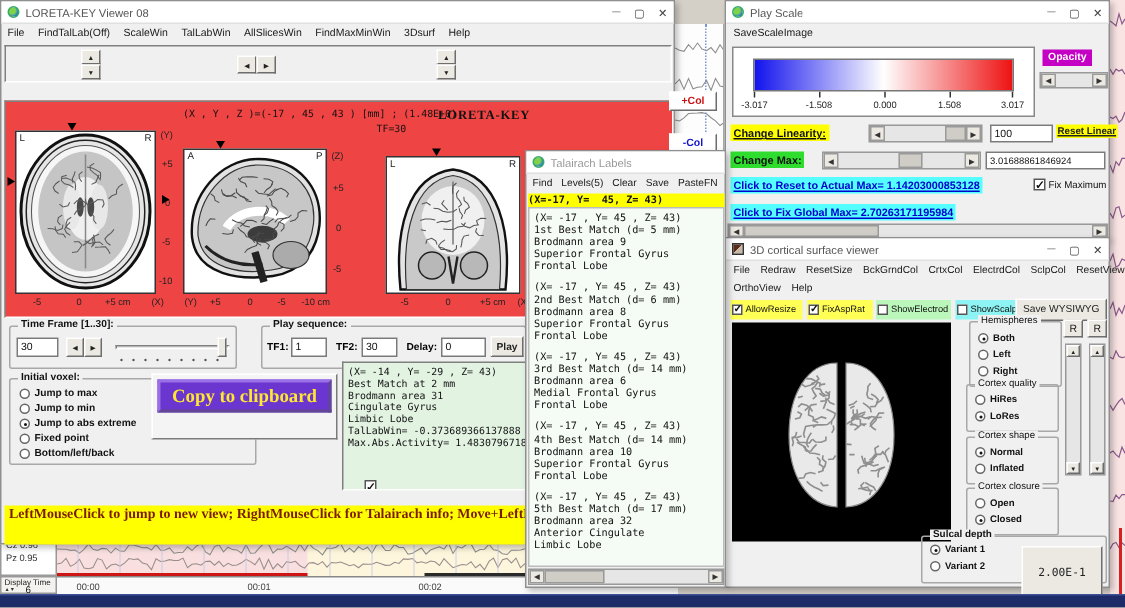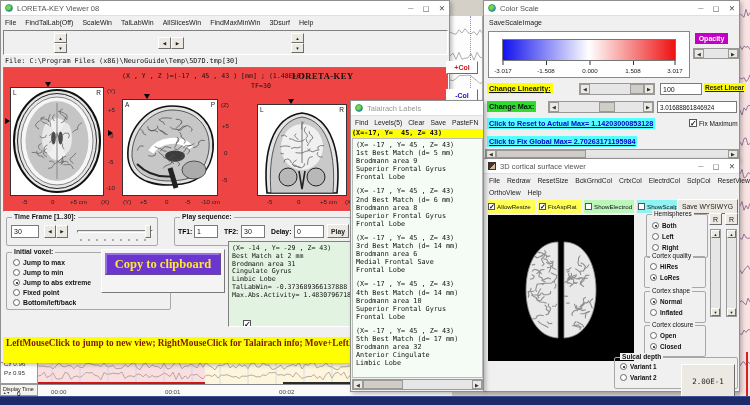--- a/index.html
+++ b/index.html
@@ -168,21 +168,20 @@
       <div class="abs" style="left:287px;top:2px;width:13px;height:20px;">
         <div class="btn3d" style="width:13px;height:10px;font-size:4.5px;">
             <span>▲</span>
           </div>
         <div class="btn3d" style="width:13px;height:10px;font-size:4.5px;">
             <span>▼</span>
           </div>
       </div>
     </div>
 
-    <div class="abs mono" style="left:4px;top:56px;font-size:6.8px;color:#111;white-space:nowrap;">File: C:\Program Files (x86)\NeuroGuide\Temp\5D7D.tmp[30]</div>
 
     <div class="abs sunken-w" style="left:2px;top:66px;width:446px;height:145px;overflow:hidden;">
 
       <div class="abs mono" style="left:118px;top:4px;font-size:6.6px;color:#111;white-space:nowrap;">(X , Y , Z )=(-17 , 45 , 43 ) [mm] ; (1.48E+0)</div>
       <div class="abs mono" style="left:247px;top:14px;font-size:6.6px;color:#111;">TF=30</div>
       <div class="abs serif" style="left:288px;top:3px;font-size:8.5px;font-weight:bold;letter-spacing:.5px;color:#111;">LORETA-KEY</div>
 
       <div class="frame" style="left:6px;top:19px;width:94px;height:109px;">
         <svg id="axialSvg" width="92" height="107" viewBox="0 0 92 107">
             <ellipse cx="46" cy="53" rx="43" ry="51" fill="#e6e6e6" stroke="#111" stroke-width="2"></ellipse>
@@ -438,21 +437,21 @@
   <div class="abs btn3d" style="left:446px;top:61px;width:32px;height:13px;z-index:3;font-size:7px;font-weight:bold;color:#cc1111;background:#fff;">
     <span>+Col</span>
   </div>
   <div class="abs btn3d" style="left:446px;top:89px;width:32px;height:12px;z-index:3;font-size:7px;font-weight:bold;color:#1111cc;background:#fff;">
     <span>-Col</span>
   </div>
 
   <div class="win" style="left:483px;top:0;width:257px;height:160px;z-index:5;">
     <div class="titlebar">
       <span class="app-icon"></span>
-      <span class="title">Color Scale</span>
+      <span class="title">Play Scale</span>
       <span class="winbtns">
         <span style="font-size:5.5px;">—</span>
         <span>▢</span>
         <span>✕</span>
       </span>
     </div>
     <div class="menubar" style="left:5px;top:15px;height:13px;">
         <span class="menu-item">SaveScaleImage</span>
       </div>
 
@@ -793,21 +792,21 @@
           <div>(X= -17 , Y= 45 , Z= 43)</div>
           <div>2nd Best Match (d= 6 mm)</div>
           <div>Brodmann area 8</div>
           <div>Superior Frontal Gyrus</div>
           <div>Frontal Lobe</div>
         </div>
         <div style="margin-bottom: 6px;">
           <div>(X= -17 , Y= 45 , Z= 43)</div>
           <div>3rd Best Match (d= 14 mm)</div>
           <div>Brodmann area 6</div>
-          <div>Medial Frontal Save</div>
+          <div>Medial Frontal Gyrus</div>
           <div>Frontal Lobe</div>
         </div>
         <div style="margin-bottom: 6px;">
           <div>(X= -17 , Y= 45 , Z= 43)</div>
           <div>4th Best Match (d= 14 mm)</div>
           <div>Brodmann area 10</div>
           <div>Superior Frontal Gyrus</div>
           <div>Frontal Lobe</div>
         </div>
         <div style="margin-bottom: 6px;">

